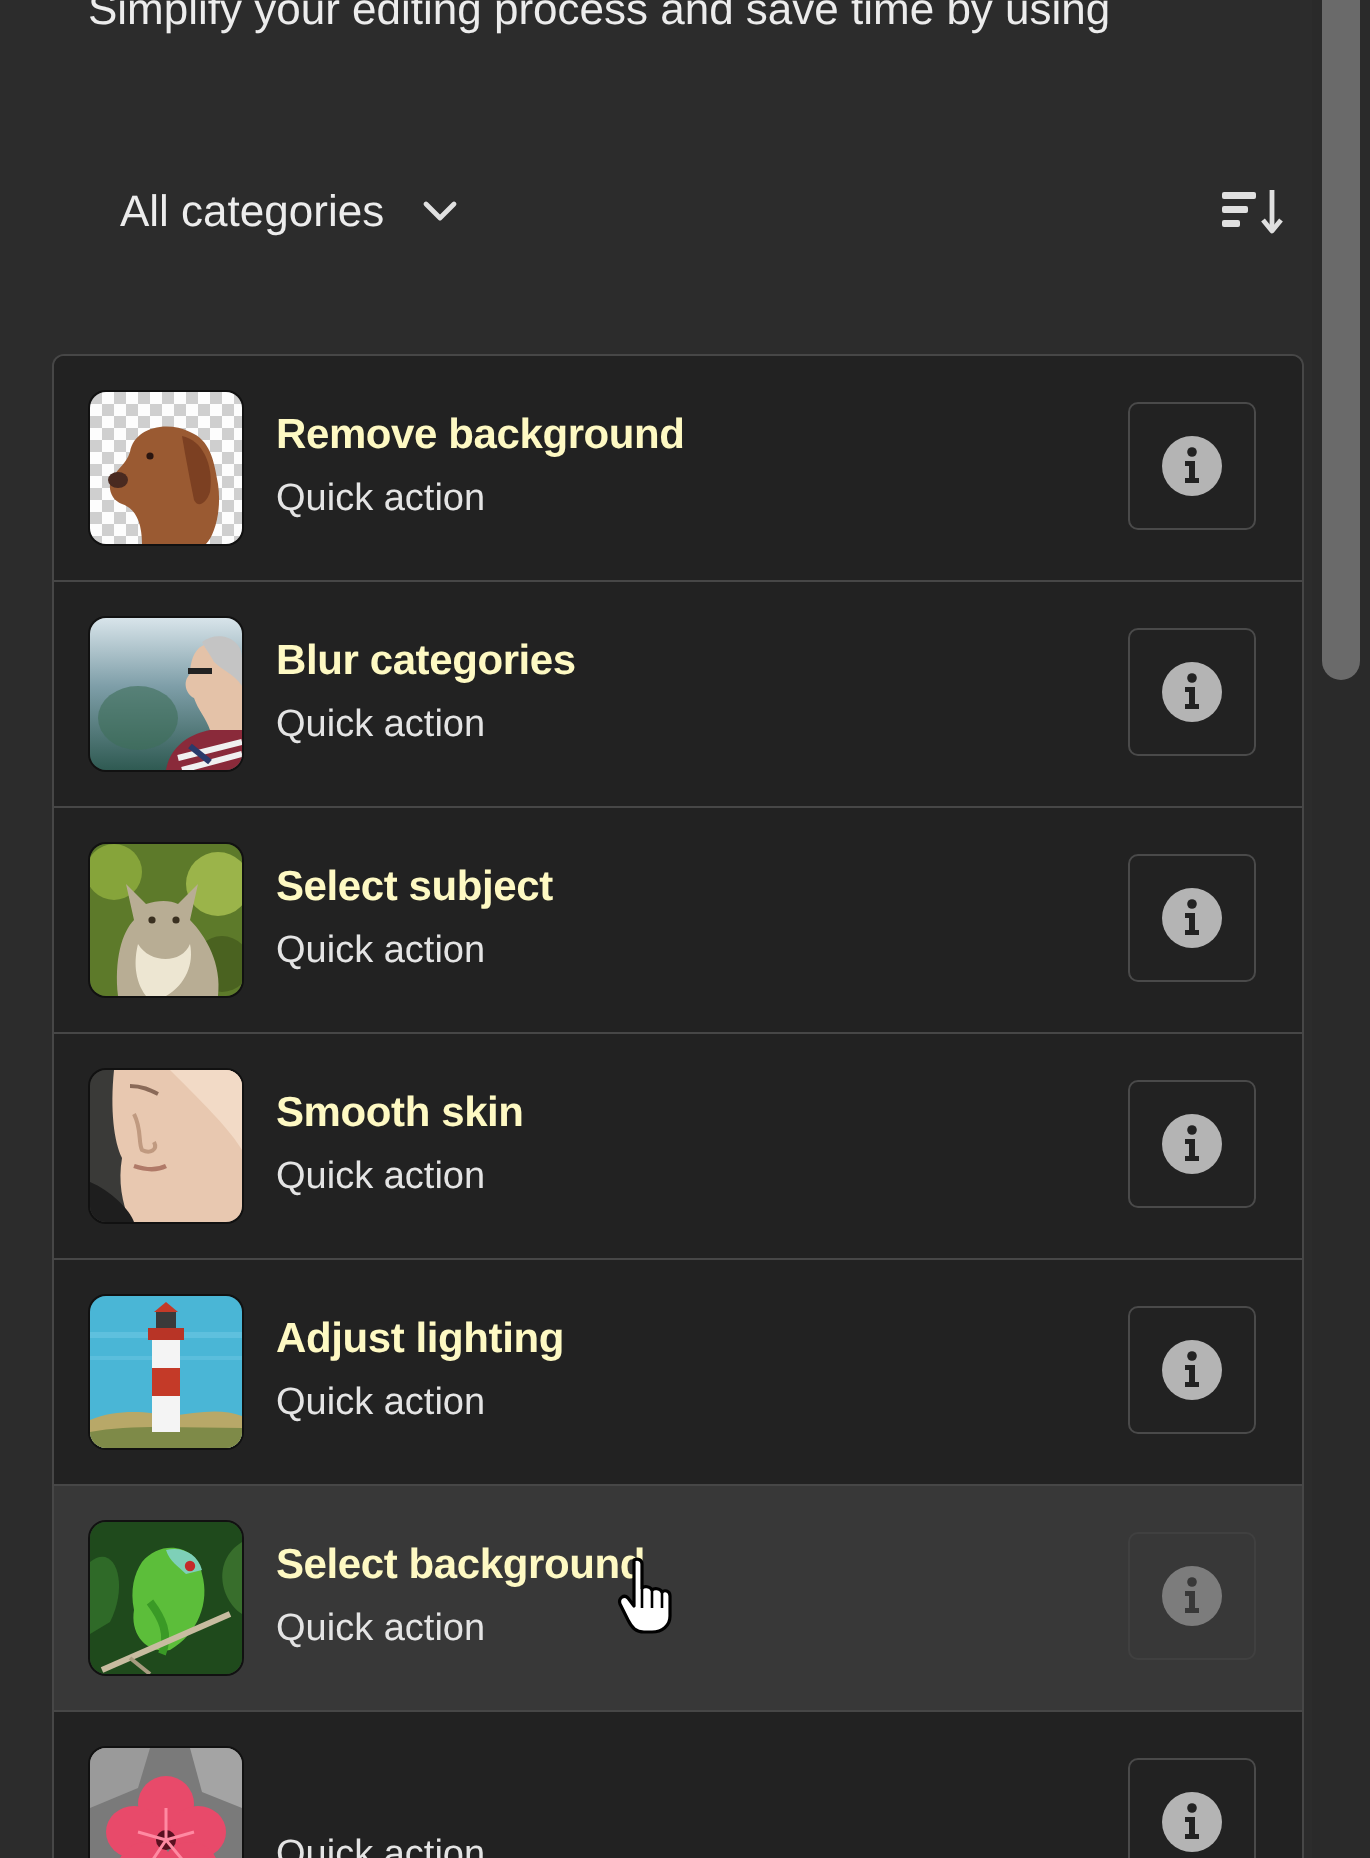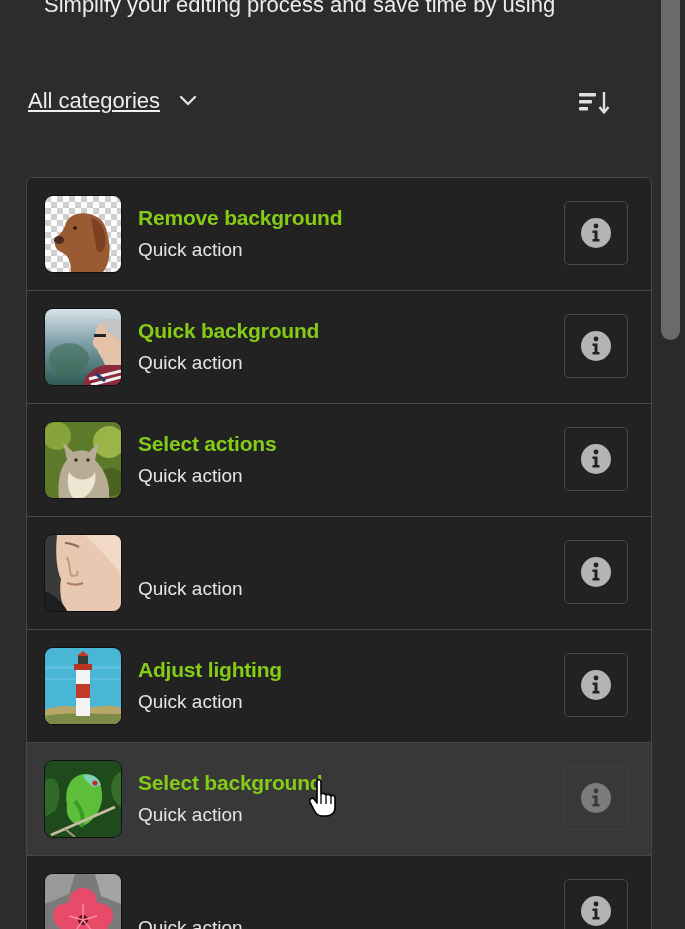--- a/index.html
+++ b/index.html
@@ -8,22 +8,22 @@
       background: #2c2c2c;
       font-family: "Liberation Sans", "DejaVu Sans", sans-serif;
       color: #f0f0f0;
     }
     .intro-clip {
       position: absolute; left: 44px; top: -13px; width: 600px;
       font-size: 22px; line-height: 36px; color: #ececec;
     }
     .intro-clip div { white-space: nowrap; }
     .filter-row {
-      position: absolute; left: 28px; top: 88px; width: 585px; height: 36px;
-      display: flex; align-items: flex-start; justify-content: space-between; text-decoration: underline;
+      position: absolute; left: 60px; top: 88px; width: 585px; height: 36px;
+      display: flex; align-items: center; justify-content: space-between;
     }
     .category-select { display: flex; align-items: center; gap: 18px; cursor: pointer; }
     .category-label { font-size: 22px; color: #ececec; }
     .chevron { width: 20px; height: 20px; }
     .sort-btn { width: 36px; height: 30px; cursor: pointer; display: flex; align-items: center; justify-content: center; }
 
     .list {
       position: absolute; left: 26px; top: 177px; width: 624px;
       border: 1.5px solid #474747; border-bottom: none;
       border-radius: 6px 6px 0 0; background: #222222; overflow: hidden;
@@ -35,21 +35,21 @@
       cursor: pointer;
     }
     .row.hover { background: #383838; text-decoration: underline; }
     .thumb {
       position: absolute; left: 18px; top: 18px; width: 76px; height: 76px;
       border-radius: 8px; overflow: hidden; box-shadow: 0 0 0 1px #111;
     }
     .thumb svg { width: 76px; height: 76px; display: block; }
     .title {
       position: absolute; left: 111px; top: 28px;
-      font-size: 21px; font-weight: bold; color: #84cc16; letter-spacing: -0.2px;
+      font-size: 21px; font-weight: bold; color: #fef9c3; letter-spacing: -0.2px;
     }
     .subtitle {
       position: absolute; left: 111px; top: 61px;
       font-size: 19px; color: #e4e4e4; text-align: center;
     }
     .info-btn {
       position: absolute; left: 537px; top: 23px; width: 64px; height: 64px;
       border: 1.5px solid #4a4a4a; border-radius: 5px; box-sizing: border-box;
       display: flex; align-items: center; justify-content: center; cursor: pointer;
     }
@@ -131,21 +131,21 @@
         <rect width="76" height="76" fill="url(#blurbg)"></rect>
         <ellipse cx="24" cy="50" rx="20" ry="16" fill="#3d6e58" opacity="0.6"></ellipse>
         <path d="M56 14 C64 10 74 14 76 22 L76 60 L60 56 C58 50 54 46 52 40 C48 38 46 32 50 28 C50 22 52 16 56 14Z" fill="#e4c2a8"></path>
         <path d="M56 12 C64 6 76 10 76 20 L76 34 C72 28 66 26 62 22 C60 18 58 16 56 12Z" fill="#c4c4c4"></path>
         <rect x="49" y="25" width="12" height="3" fill="#222"></rect>
         <path d="M38 76 C40 64 50 58 60 56 L76 56 L76 76Z" fill="#8a2a3a"></path>
         <path d="M44 70 L76 62 M46 76 L76 68" stroke="#f0f0f0" stroke-width="3"></path>
         <path d="M50 64 L60 72" stroke="#2a3a6a" stroke-width="3"></path>
       </svg>
     </div>
-    <div class="title">Quick background</div>
+    <div class="title">Blur categories</div>
     <div class="subtitle">Quick action</div>
     <div class="info-btn">
       <svg class="info-icon" viewBox="0 0 32 32">
         <circle cx="16" cy="16" r="15" fill="#b4b4b4"></circle>
         <circle cx="16" cy="9" r="2.4" fill="#222"></circle>
         <path d="M12.5 13.5 H17.5 V22 H19.5 V24.5 H12.5 V22 H14.5 V16 H12.5Z" fill="#222"></path>
       </svg>
     </div>
   </div>
 
@@ -155,21 +155,21 @@
         <rect width="76" height="76" fill="#5d7a2a"></rect>
         <circle cx="12" cy="14" r="14" fill="#86a43a"></circle>
         <circle cx="64" cy="20" r="16" fill="#9bb44a"></circle>
         <circle cx="66" cy="60" r="14" fill="#4a6220"></circle>
         <path d="M14 76 C12 58 16 44 22 38 L18 20 L28 30 C34 28 40 28 44 30 L54 20 L50 38 C58 46 66 60 64 76Z" fill="#b8ad94"></path>
         <path d="M24 50 C30 60 46 60 50 50 C52 60 48 70 38 76 L28 76 C22 68 22 58 24 50Z" fill="#ede6d2"></path>
         <circle cx="31" cy="38" r="1.8" fill="#3a3020"></circle>
         <circle cx="43" cy="38" r="1.8" fill="#3a3020"></circle>
       </svg>
     </div>
-    <div class="title">Select actions</div>
+    <div class="title">Select subject</div>
     <div class="subtitle">Quick action</div>
     <div class="info-btn">
       <svg class="info-icon" viewBox="0 0 32 32">
         <circle cx="16" cy="16" r="15" fill="#b4b4b4"></circle>
         <circle cx="16" cy="9" r="2.4" fill="#222"></circle>
         <path d="M12.5 13.5 H17.5 V22 H19.5 V24.5 H12.5 V22 H14.5 V16 H12.5Z" fill="#222"></path>
       </svg>
     </div>
   </div>
 
@@ -178,20 +178,21 @@
       <svg viewBox="0 0 76 76">
         <rect width="76" height="76" fill="#3a3a38"></rect>
         <path d="M12 0 L76 0 L76 76 L20 76 C16 66 14 56 16 44 C12 36 10 20 12 0Z" fill="#e8c8b0"></path>
         <path d="M40 0 L76 0 L76 40 C70 30 60 20 40 0Z" fill="#f2dac6"></path>
         <path d="M0 56 C10 60 20 70 22 76 L0 76Z" fill="#1e1e1e"></path>
         <path d="M22 22 C26 30 24 36 26 40 C30 42 34 40 32 36" fill="none" stroke="#c09a80" stroke-width="2"></path>
         <path d="M22 48 C28 50 34 50 38 48" fill="none" stroke="#b07a68" stroke-width="2.2"></path>
         <path d="M20 8 C26 8 30 10 34 12" stroke="#8a6a58" stroke-width="2" fill="none"></path>
       </svg>
     </div>
+    <div class="title">Smooth skin</div>
     <div class="subtitle">Quick action</div>
     <div class="info-btn">
       <svg class="info-icon" viewBox="0 0 32 32">
         <circle cx="16" cy="16" r="15" fill="#b4b4b4"></circle>
         <circle cx="16" cy="9" r="2.4" fill="#222"></circle>
         <path d="M12.5 13.5 H17.5 V22 H19.5 V24.5 H12.5 V22 H14.5 V16 H12.5Z" fill="#222"></path>
       </svg>
     </div>
   </div>
 

